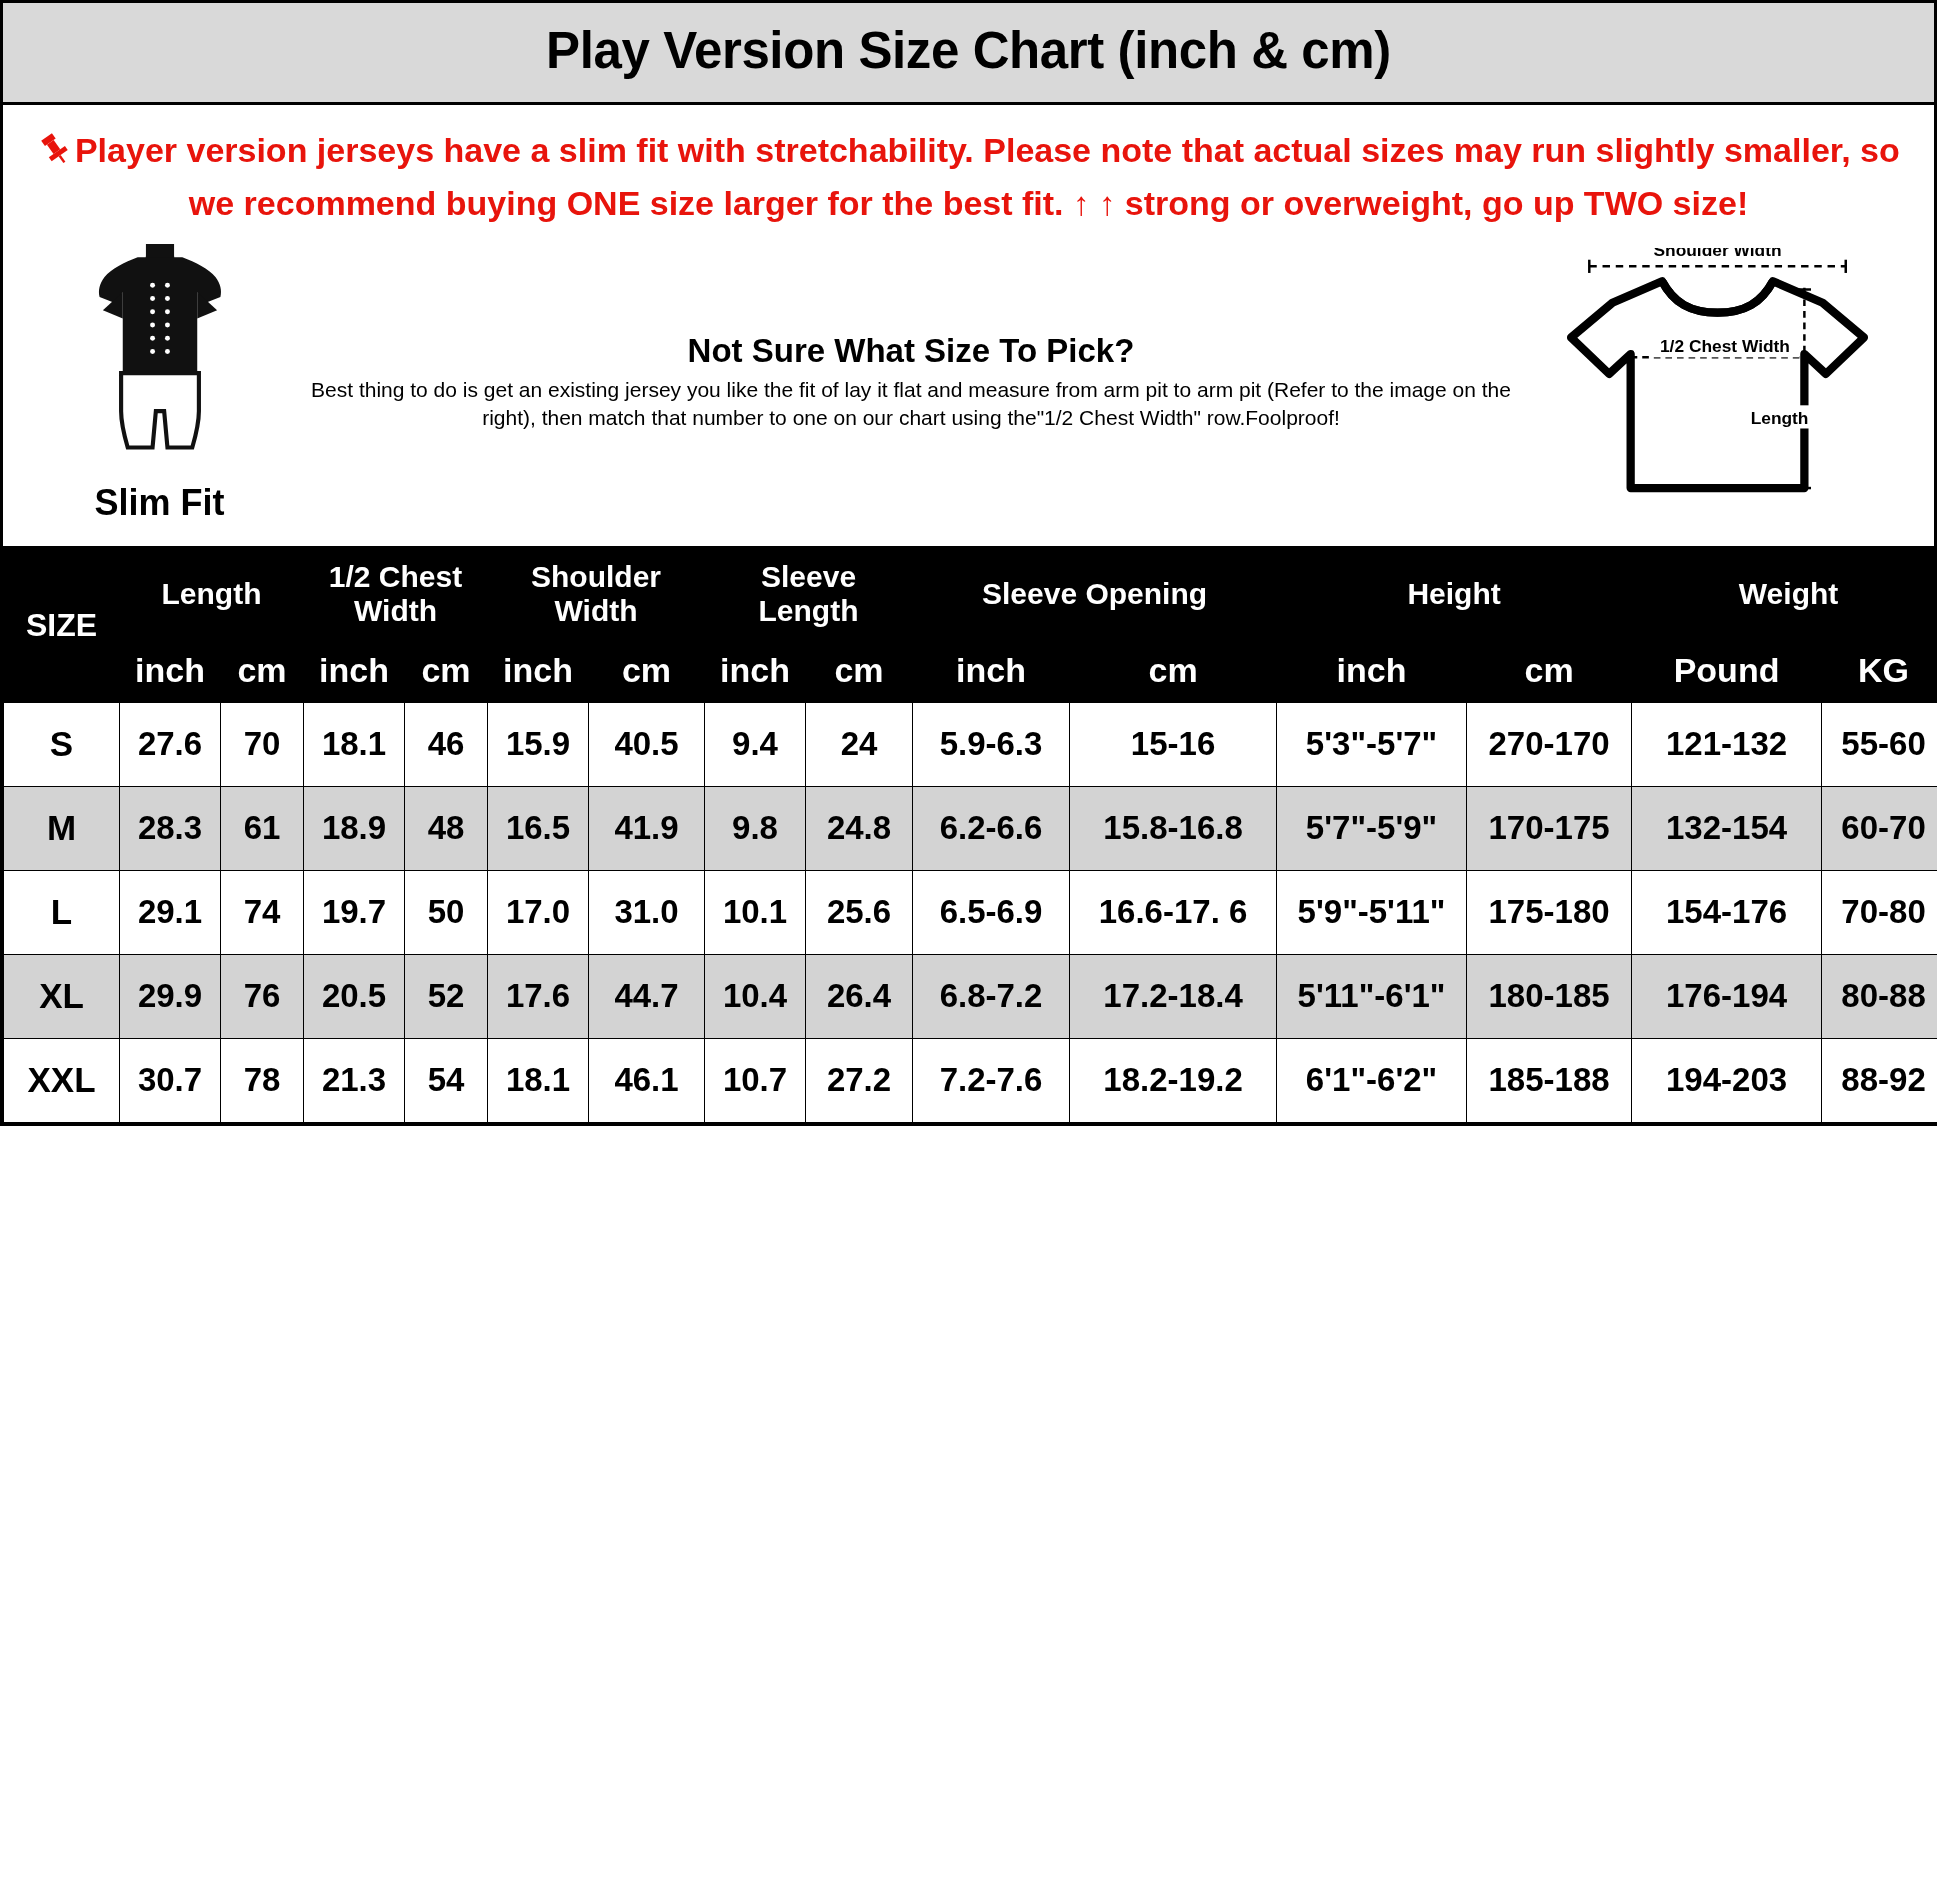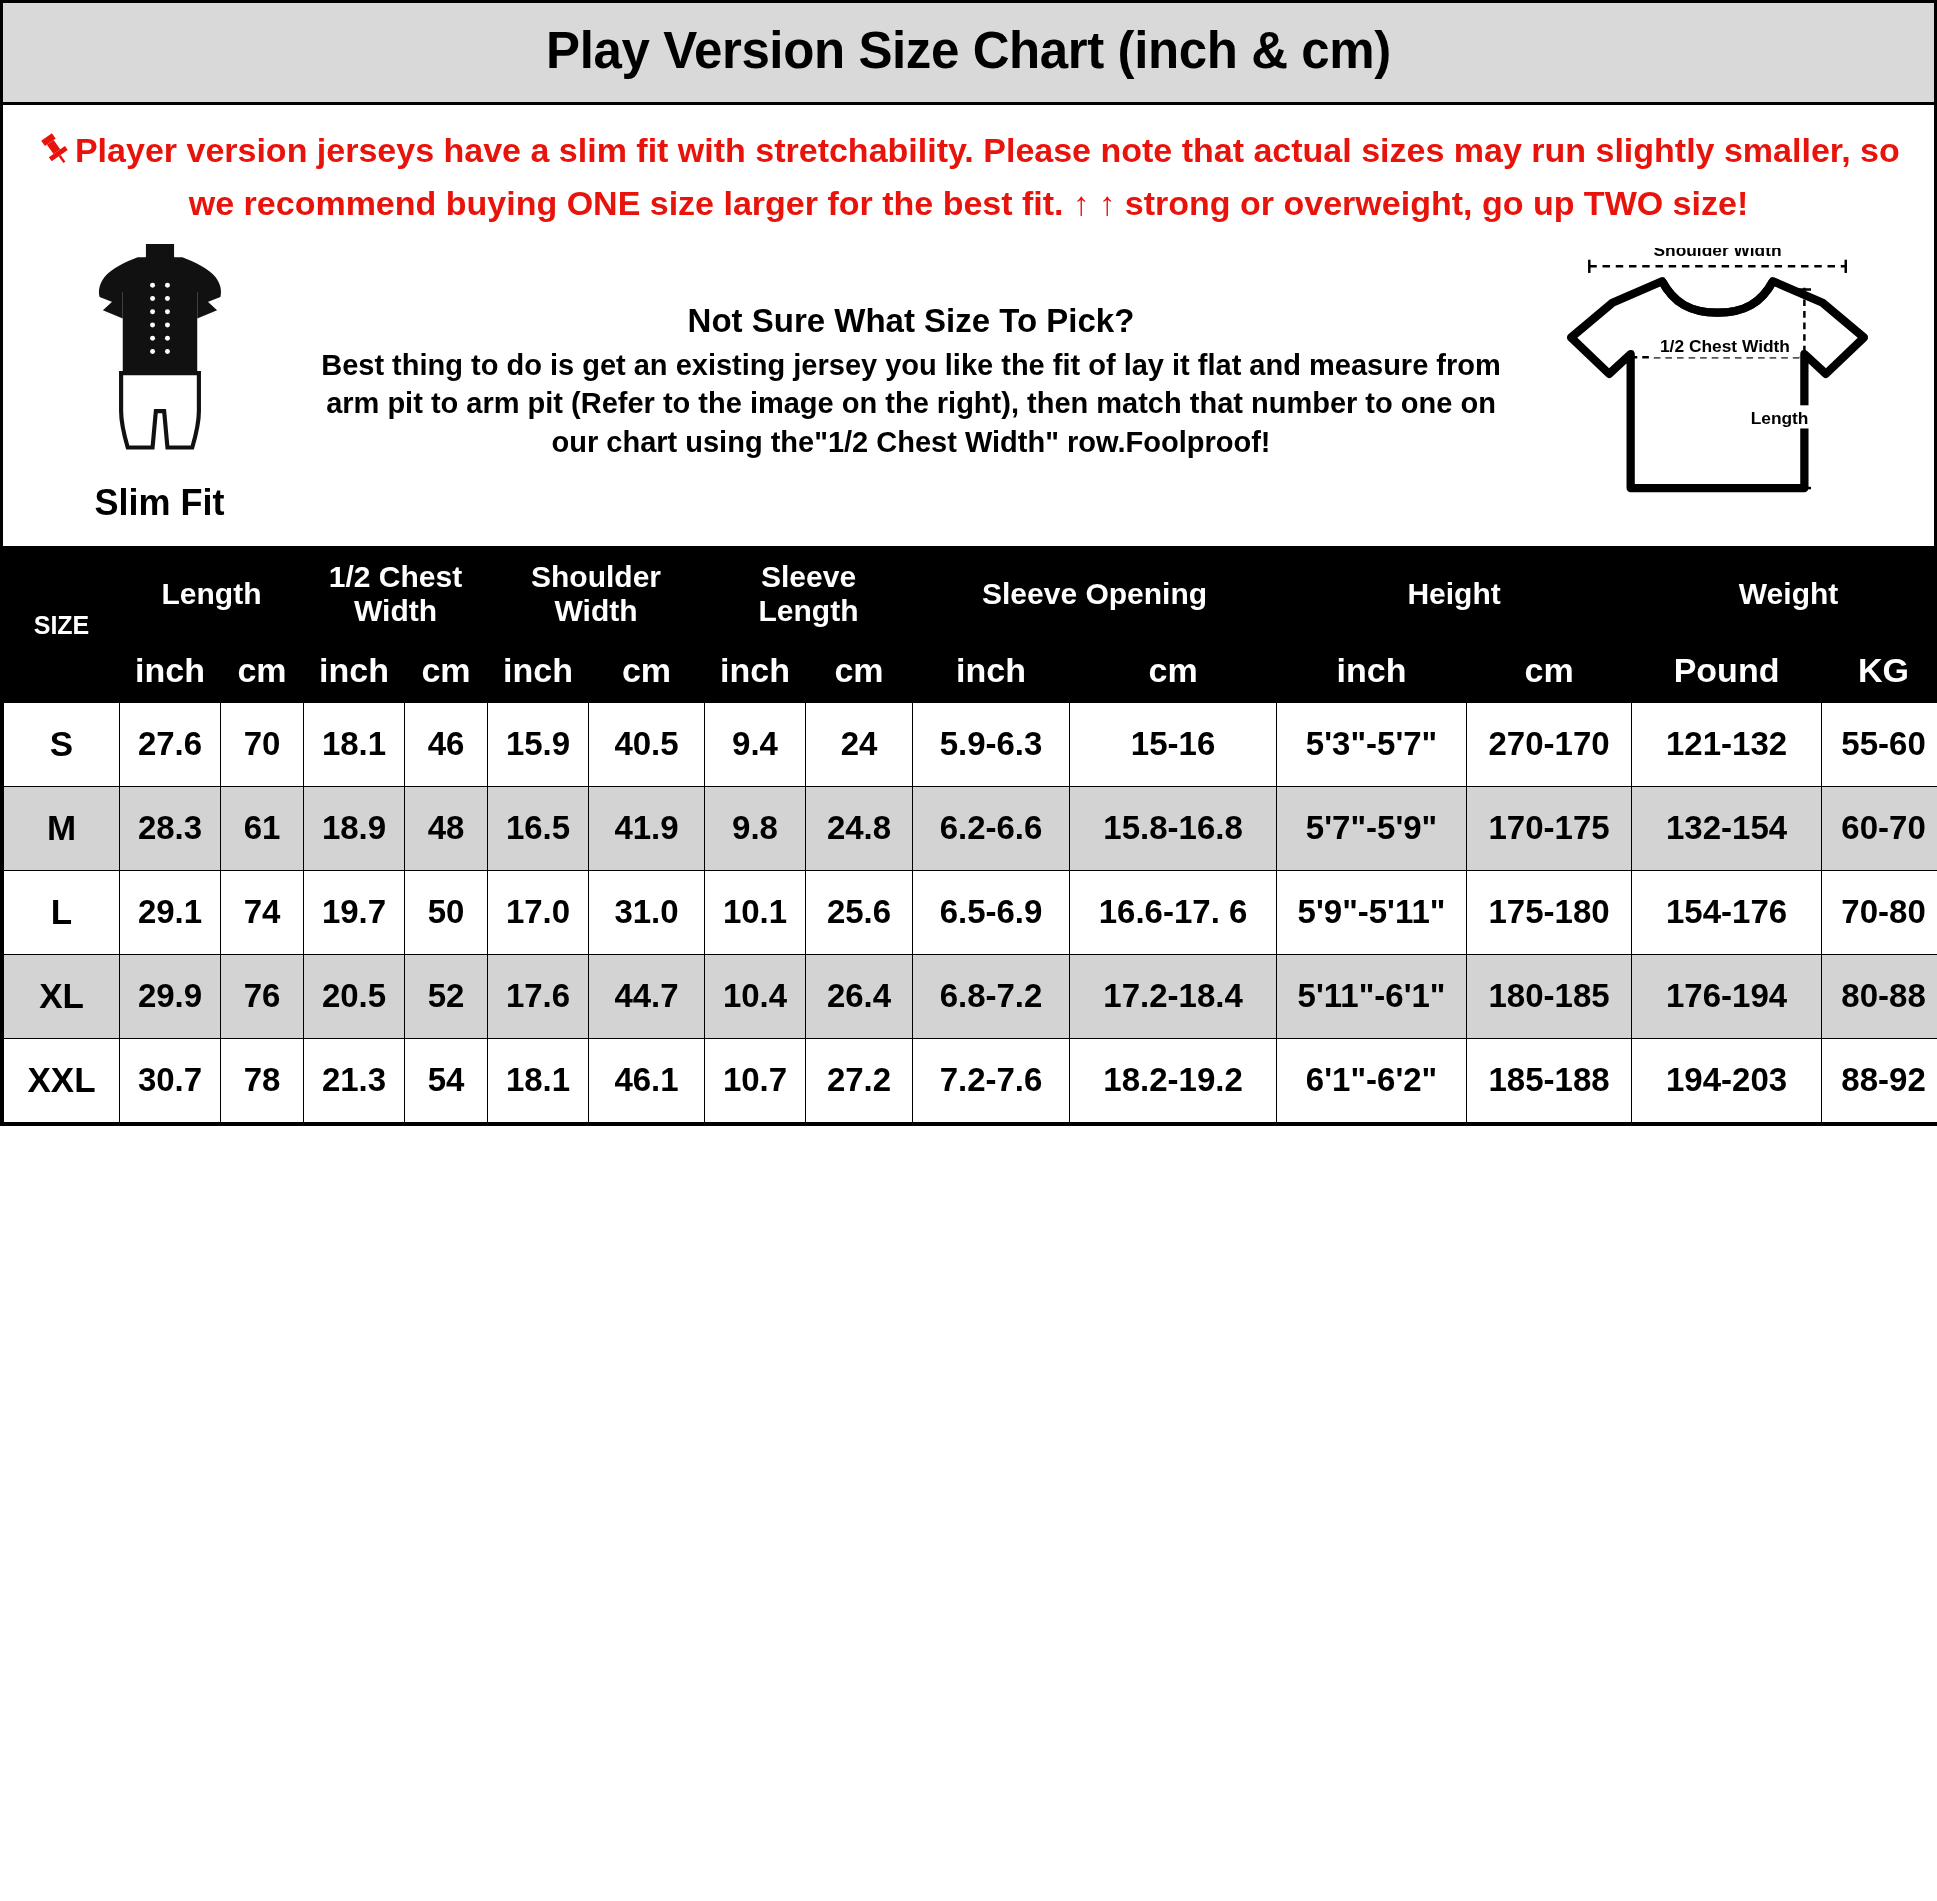--- a/index.html
+++ b/index.html
@@ -74,22 +74,22 @@
     text-align: center;
     padding: 0 10px;
   }
   .advice-title {
     font-size: 33px;
     font-weight: bold;
     color: #000;
     margin-bottom: 6px;
   }
   .advice-body {
-    font-size: 29px;
-    font-weight: bold;
+    font-size: 21px;
+    font-weight: normal;
     color: #000;
     line-height: 1.32;
   }
   .tee-col {
     width: 388px;
     flex: 0 0 388px;
     text-align: center;
   }
   
   table.size-table {
@@ -105,21 +105,21 @@
   }
   table.size-table thead th {
     background: #000;
     color: #fff;
     font-size: 30px;
     font-weight: bold;
     padding: 10px 3.3px;
     line-height: 1.15;
   }
   table.size-table thead th.size-head {
-    font-size: 25px;
+    font-size: 32px;
     text-align: center;
   }
   table.size-table thead tr.unit-row th {
     font-size: 34px;
     padding: 11.6px 1.7px;
   }
   table.size-table tbody td {
     font-size: 33px;
     font-weight: bold;
     color: #000;

